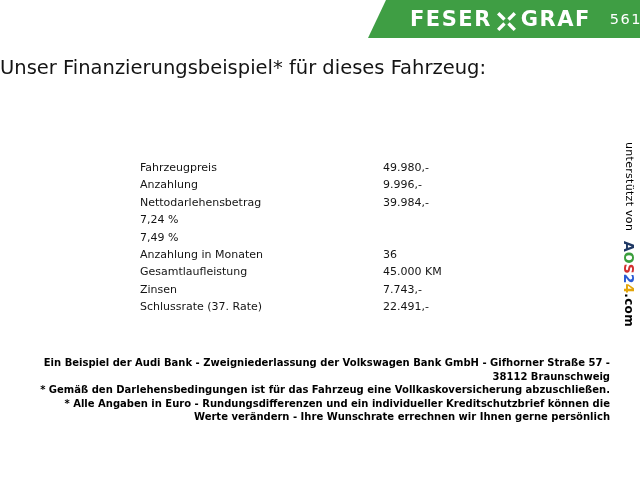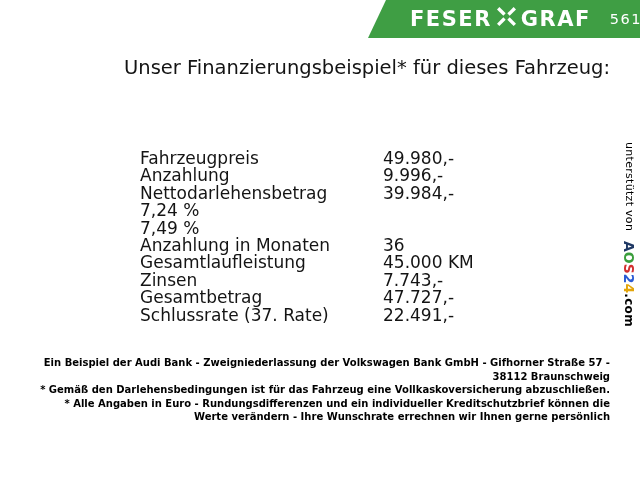--- a/index.html
+++ b/index.html
@@ -29,21 +29,21 @@
     background: #3f9e44;
     clip-path: polygon(18px 0, 100% 0, 100% 100%, 0 100%);
     display: flex;
     align-items: center;
     justify-content: flex-start;
     padding-left: 42px;
     box-sizing: border-box;
   }
   .logo {
     display: flex;
-    align-items: flex-start;
+    align-items: flex-end;
     gap: 5px;
     color: #ffffff;
     font-weight: bold;
     font-size: 21px;
     letter-spacing: 1.5px;
     white-space: nowrap;
   }
   .logo-x {
     width: 19px;
     height: 19px;
@@ -56,41 +56,41 @@
     margin-left: 19px;
     white-space: nowrap;
   }
 
   
   .title-block {
     position: absolute;
     top: 56px;
     left: 0;
     width: 610px;
-    text-align: right;
+    text-align: left;
   }
   .subtitle {
     margin: 0;
     font-size: 19.5px;
     font-weight: normal;
     color: #141414;
   }
   .main-title {
     margin: 2px 0 0 0;
     font-size: 28px;
     font-weight: normal;
     color: #141414;
   }
 
   
   .finance-table {
     position: absolute;
-    top: 150px;
+    top: 159px;
     left: 140px;
-    font-size: 17px;
+    font-size: 11px;
     line-height: 17.4px;
     color: #141414;
   }
   .finance-row { display: flex; }
   .finance-label { width: 243px; }
   .finance-value { white-space: nowrap; }
 
   
   .footer {
     position: absolute;
@@ -181,24 +181,20 @@
     </div>
     <div class="finance-row">
       <span class="finance-label">Gesamtlaufleistung</span>
       <span class="finance-value">45.000 KM</span>
     </div>
     <div class="finance-row">
       <span class="finance-label">Zinsen</span>
       <span class="finance-value">7.743,-</span>
     </div>
     <div class="finance-row">
-      <span class="finance-label">Gesamtbetrag</span>
-      <span class="finance-value">47.727,-</span>
-    </div>
-    <div class="finance-row">
       <span class="finance-label">Schlussrate (37. Rate)</span>
       <span class="finance-value">22.491,-</span>
     </div>
   </div>
 
   <div class="footer">
     <p>Ein Beispiel der Audi Bank - Zweigniederlassung der Volkswagen Bank GmbH - Gifhorner Straße 57 - 38112 Braunschweig</p>
     <p>* Gemäß den Darlehensbedingungen ist für das Fahrzeug eine Vollkaskoversicherung abzuschließen.</p>
     <p>* Alle Angaben in Euro - Rundungsdifferenzen und ein individueller Kreditschutzbrief können die Werte verändern - Ihre Wunschrate errechnen wir Ihnen gerne persönlich</p>
   </div>

